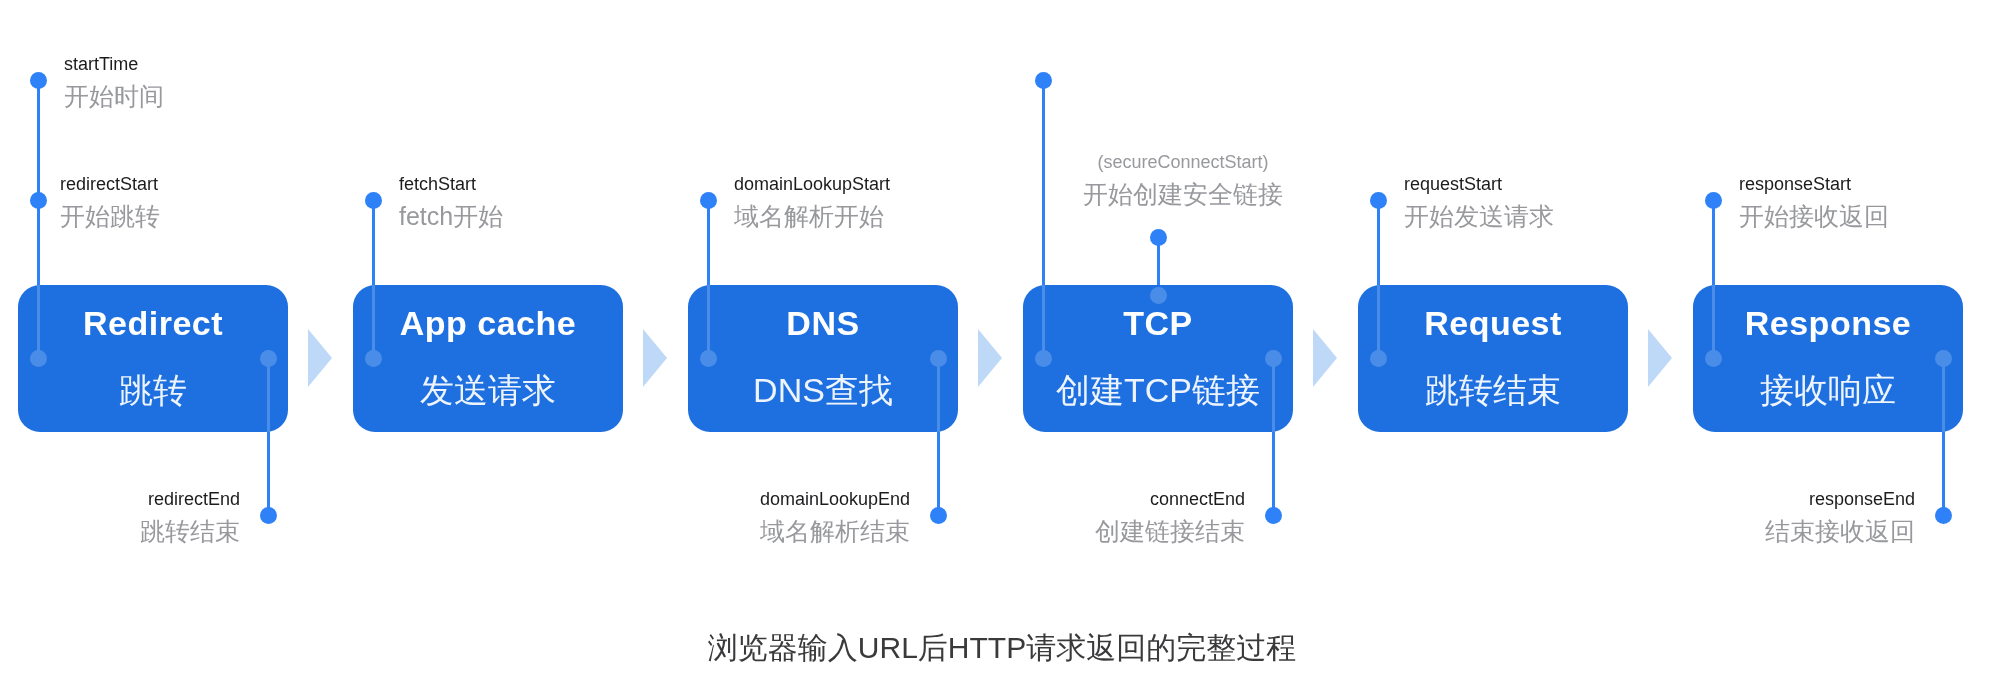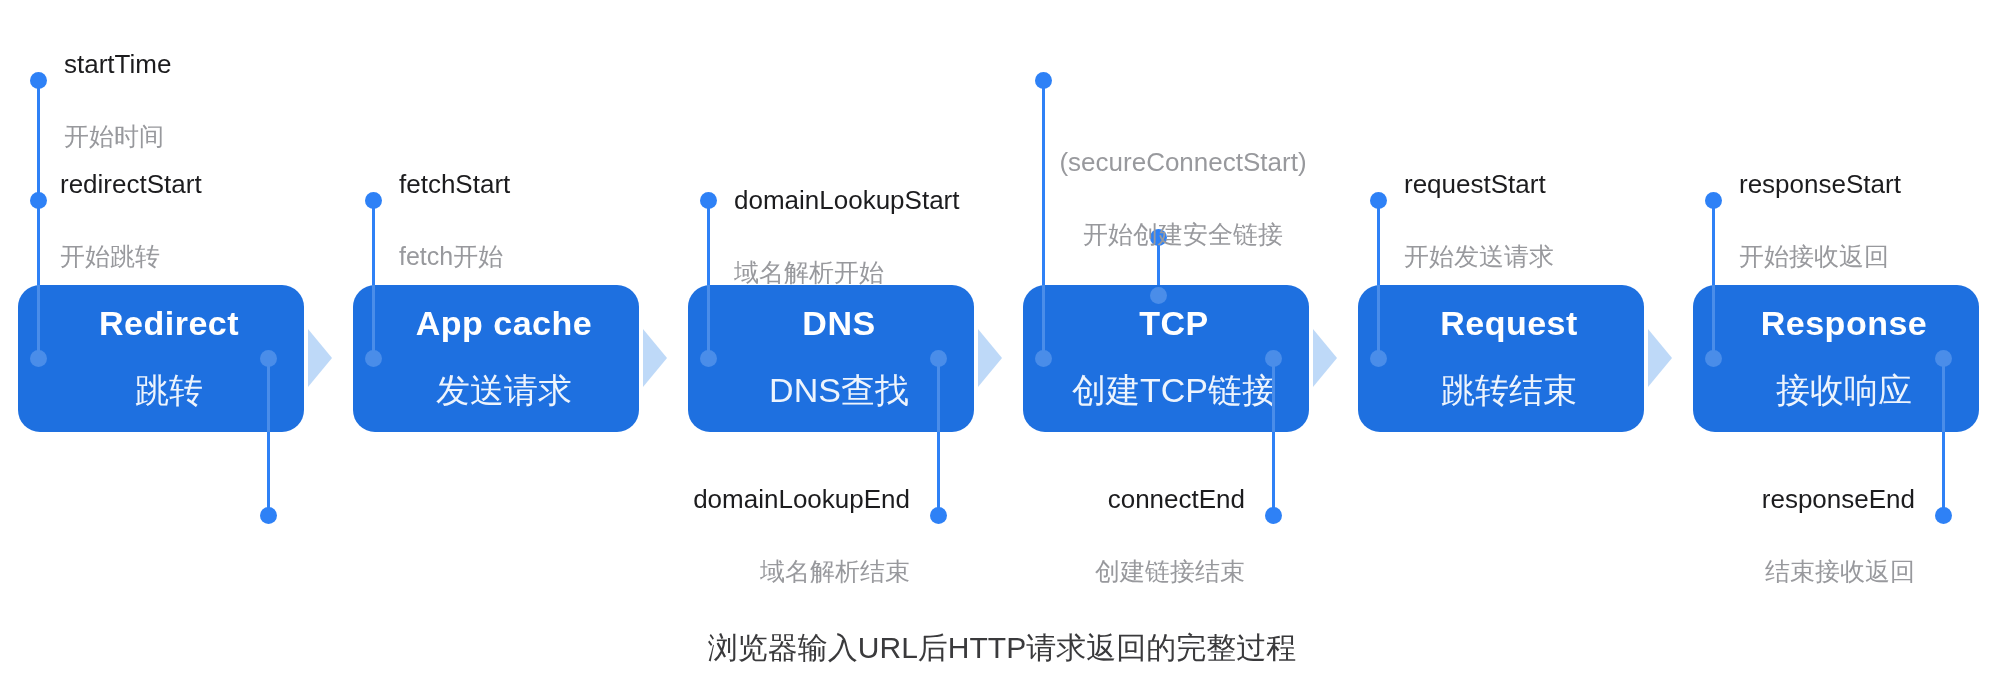--- a/index.html
+++ b/index.html
@@ -17,43 +17,43 @@
     width:2004px;height:687px;
     background:#ffffff;
     font-family:"Liberation Sans","DejaVu Sans",sans-serif;
     overflow:hidden;
   }
   
   .stage{
     position:absolute;top:285px;width:270px;height:147px;
     background:var(--box-blue);border-radius:22px;
     display:flex;flex-direction:column;align-items:center;justify-content:center;
-    gap:25px;color:#ffffff;padding-left:16px;
+    gap:25px;color:#ffffff;
   }
   .stage-title{font-size:34px;font-weight:bold;letter-spacing:0.5px;}
   .stage-subtitle{font-size:34px;color:rgba(255,255,255,0.92);}
   
   .arrow{
     position:absolute;top:329px;width:0;height:0;
     border-top:29px solid transparent;border-bottom:29px solid transparent;
     border-left:24px solid var(--arrow-blue);
   }
   
   .vline{position:absolute;width:3px;background:var(--marker-blue);}
   .vline.inner{background:var(--inner-marker-blue);}
   
   .dot{
     position:absolute;width:17px;height:17px;border-radius:50%;
     background:var(--marker-blue);
   }
   .dot.inner{background:var(--inner-marker-blue);}
   
   .mlabel{position:absolute;white-space:nowrap;}
-  .mlabel .en{font-size:26px;line-height:32px;color:var(--label-dark);}
-  .mlabel .zh{font-size:25px;line-height:32px;color:var(--label-gray);margin-top:40px;}
+  .mlabel .en{font-size:18px;line-height:32px;color:var(--label-dark);}
+  .mlabel .zh{font-size:25px;line-height:32px;color:var(--label-gray);}
   .mlabel.end{text-align:right;}
   .mlabel.secure{text-align:center;width:300px;}
   .mlabel.secure .en{color:var(--label-gray);}
   .caption{
     position:absolute;left:0;right:0;top:628px;text-align:center;
     font-size:30px;color:var(--caption-gray);
   }
 </style>
 </head>
 <body>
@@ -144,37 +144,41 @@
     <div class="zh">开始时间</div>
   </div>
   <div class="mlabel" style="left:60px;top:168px">
     <div class="en">redirectStart</div>
     <div class="zh">开始跳转</div>
   </div>
   <div class="mlabel" style="left:399px;top:168px">
     <div class="en">fetchStart</div>
     <div class="zh">fetch开始</div>
   </div>
-  <div class="mlabel" style="left:734px;top:184px">
+  <div class="mlabel" style="left:734px;top:168px">
     <div class="en">domainLookupStart</div>
     <div class="zh">域名解析开始</div>
   </div>
   <div class="mlabel secure" style="left:1033px;top:146px">
     <div class="en">(secureConnectStart)</div>
     <div class="zh">开始创建安全链接</div>
   </div>
   <div class="mlabel" style="left:1739px;top:168px">
     <div class="en">responseStart</div>
     <div class="zh">开始接收返回</div>
   </div>
   <div class="mlabel" style="left:1404px;top:168px">
     <div class="en">requestStart</div>
     <div class="zh">开始发送请求</div>
   </div>
 
+  <div class="mlabel end" style="right:1764px;top:483px">
+    <div class="en">redirectEnd</div>
+    <div class="zh">跳转结束</div>
+  </div>
   <div class="mlabel end" style="right:1094px;top:483px">
     <div class="en">domainLookupEnd</div>
     <div class="zh">域名解析结束</div>
   </div>
   <div class="mlabel end" style="right:759px;top:483px">
     <div class="en">connectEnd</div>
     <div class="zh">创建链接结束</div>
   </div>
   <div class="mlabel end" style="right:89px;top:483px">
     <div class="en">responseEnd</div>

